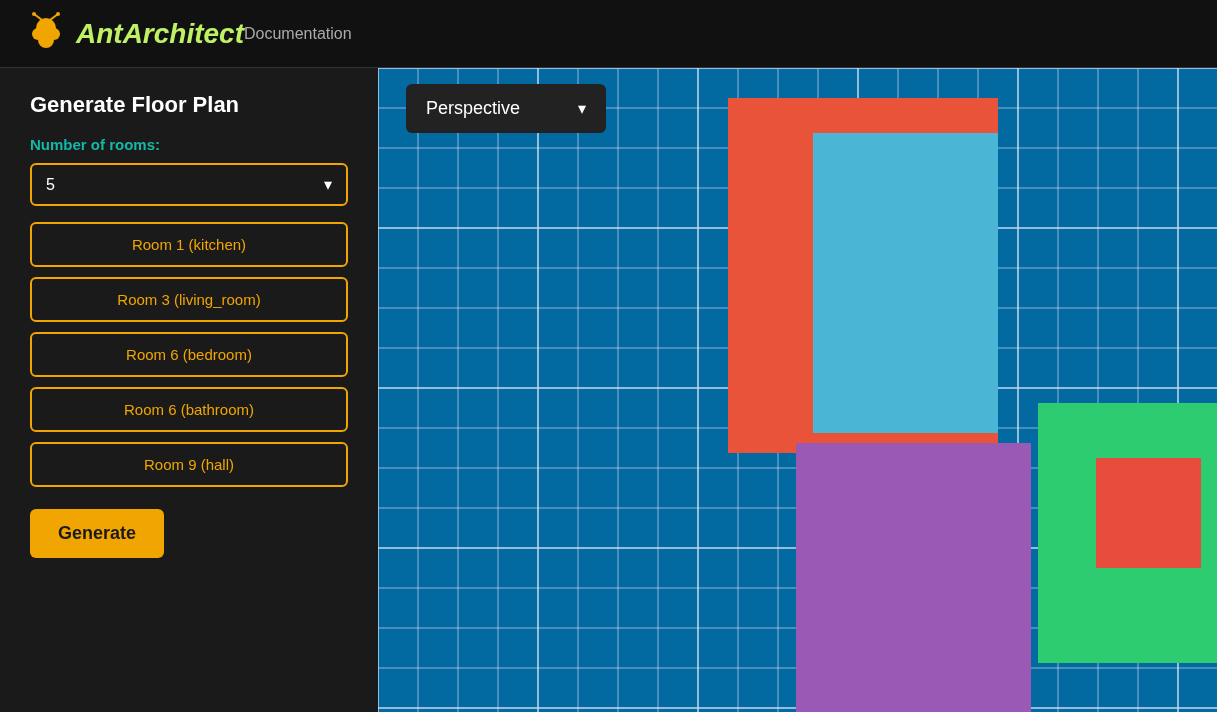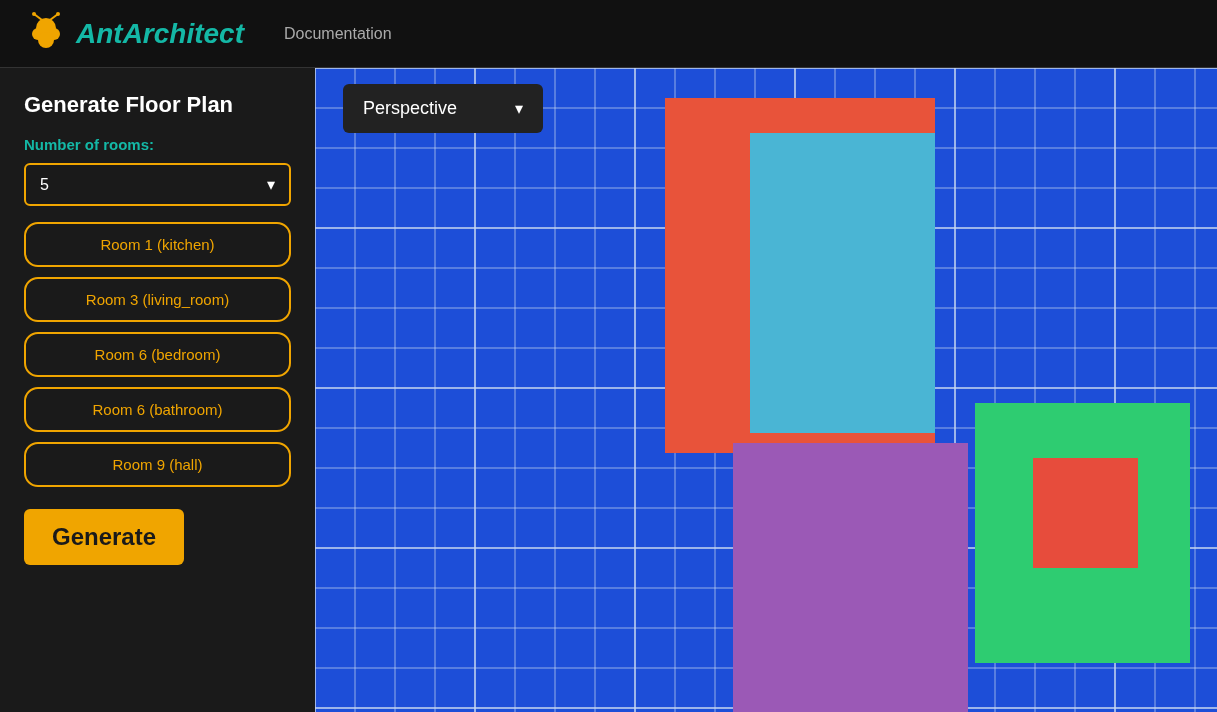--- a/index.html
+++ b/index.html
@@ -19,44 +19,43 @@
       align-items: center;
       gap: 8px;
     }
     #logo-icon {
       width: 44px;
       height: 44px;
     }
     #logo-text {
       font-size: 28px;
       font-weight: bold;
-      color: #14b8a6;
+      color: #bef264;
       font-style: italic;
     }
     #nav {
-      margin-left: 40px;
     }
     #nav-docs {
       color: #aaa;
       font-size: 16px;
       cursor: pointer;
       text-decoration: none;
     }
 
     
     #main {
       display: flex;
       height: calc(712px - 68px);
     }
 
     
     #sidebar {
-      width: 315px;
+      width: 378px;
       background: #1a1a1a;
-      padding: 24px 24px;
+      padding: 24px 30px;
       flex-shrink: 0;
     }
     #sidebar-title {
       font-size: 22px;
       font-weight: bold;
       color: #fff;
       margin-bottom: 18px;
     }
     #num-rooms-label {
       font-size: 15px;
@@ -75,44 +74,44 @@
       display: flex;
       align-items: center;
       justify-content: space-between;
       margin-bottom: 16px;
       cursor: pointer;
     }
     .room-btn {
       width: 100%;
       background: #1a1a1a;
       border: 2px solid #f0a500;
-      border-radius: 14px;
+      border-radius: 6px;
       padding: 12px 14px;
       color: #f0a500;
       font-size: 15px;
       text-align: center;
       margin-bottom: 10px;
       cursor: pointer;
     }
     #generate-btn {
       background: #f0a500;
       border: none;
       border-radius: 6px;
       padding: 14px 28px;
       color: #1a1a1a;
-      font-size: 24px;
+      font-size: 18px;
       font-weight: bold;
       cursor: pointer;
       margin-top: 12px;
     }
 
     
     #canvas-area {
       flex: 1;
-      background: #1d4ed8;
+      background: #0369a1;
       position: relative;
       overflow: hidden;
     }
 
     
     #perspective-dropdown {
       position: absolute;
       top: 16px;
       left: 28px;
       background: #222;

